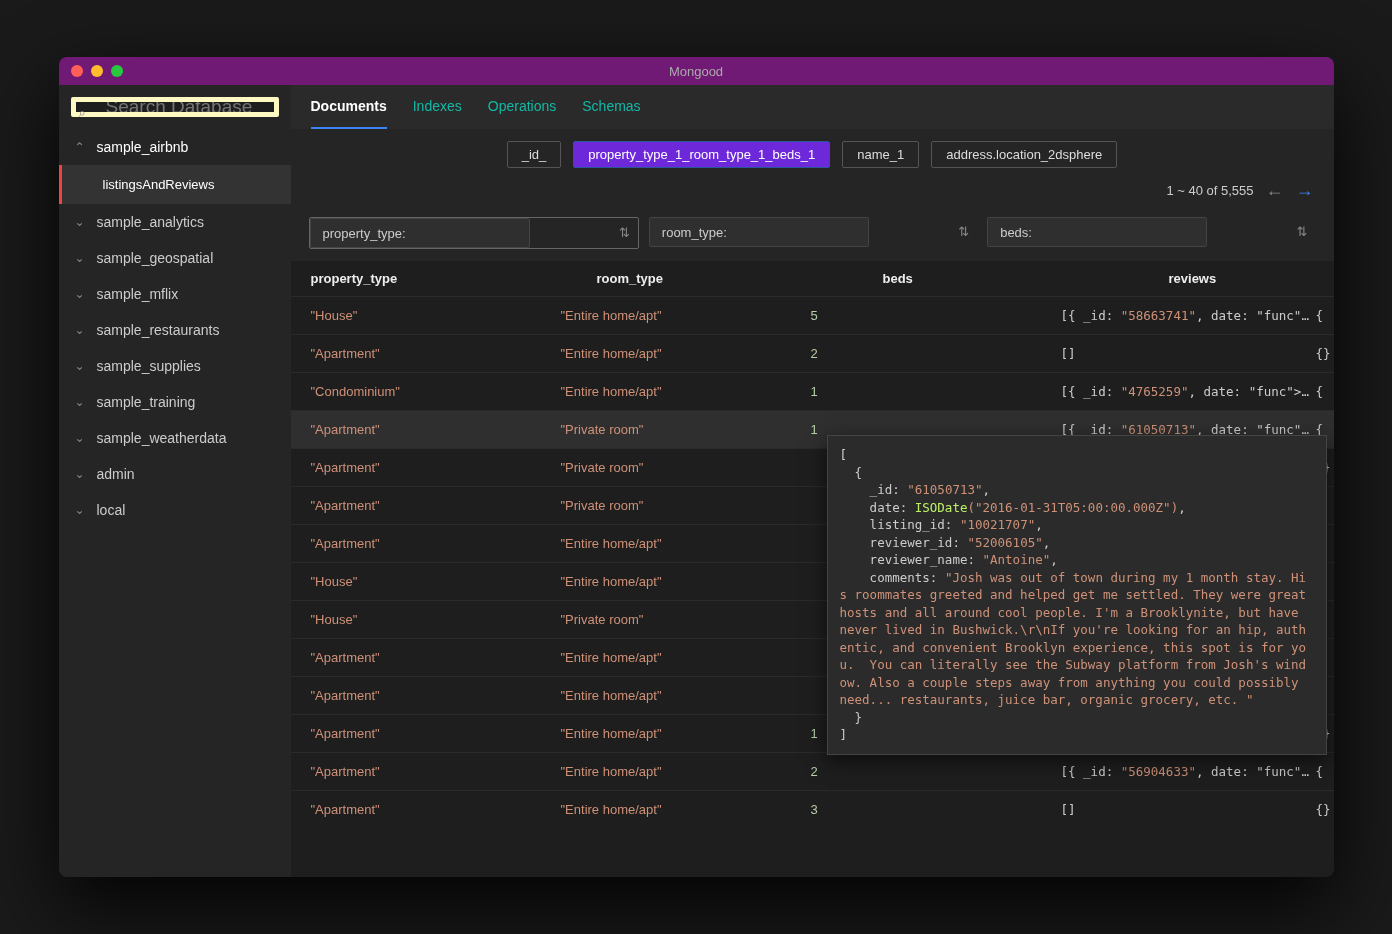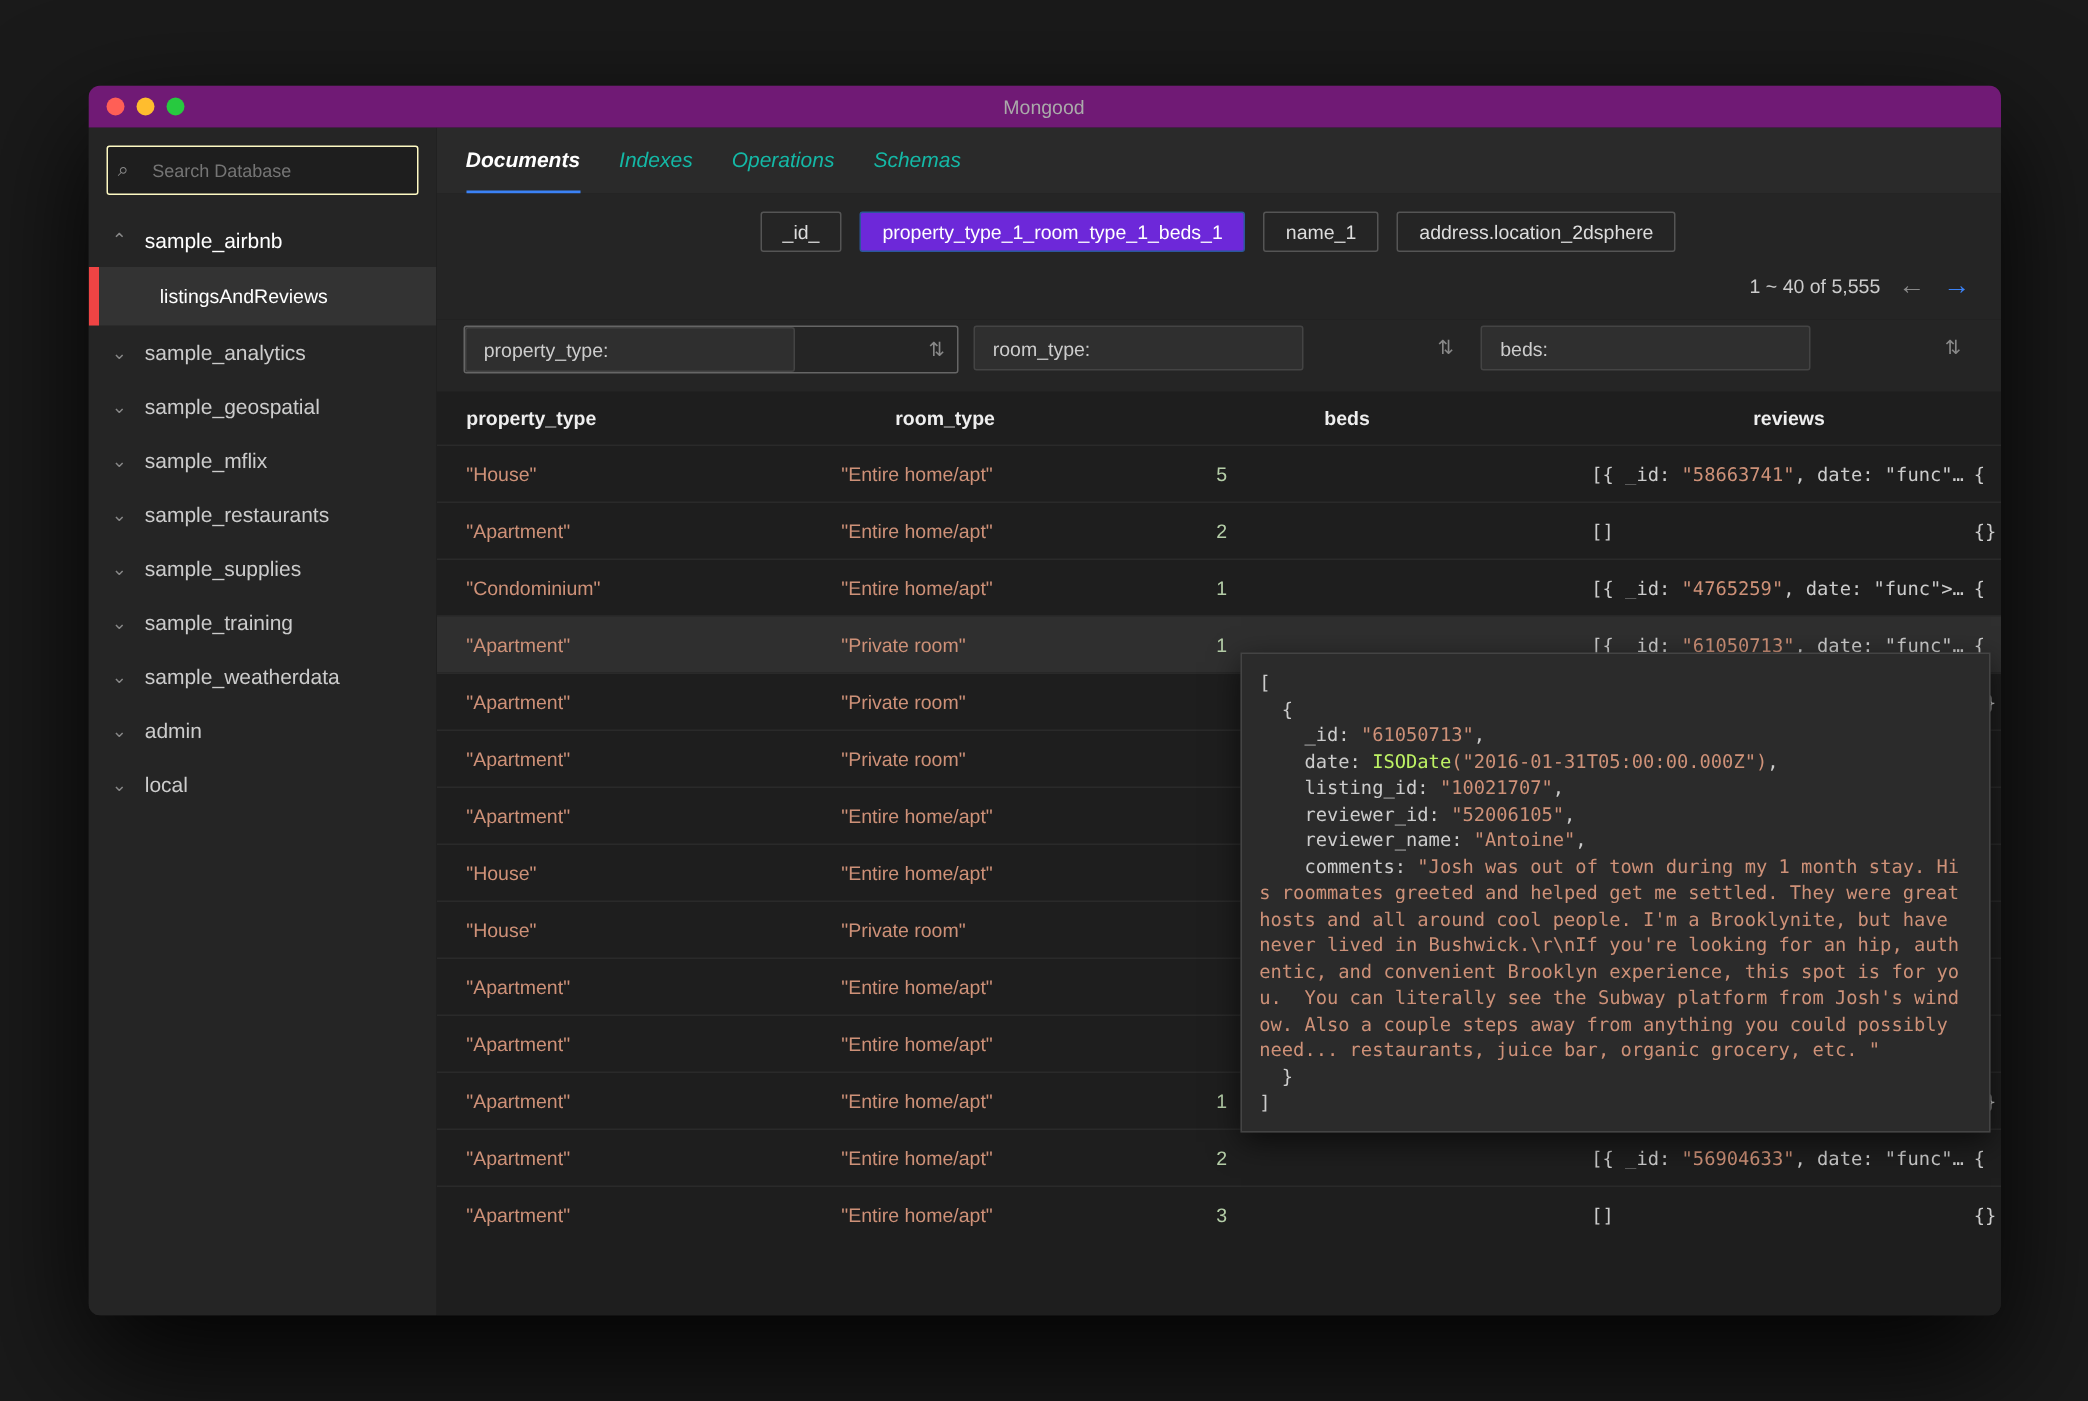--- a/index.html
+++ b/index.html
@@ -56,26 +56,26 @@
     width: 232px;
     background: #252525;
     display: flex;
     flex-direction: column;
   }
   .search-wrap {
     padding: 12px;
   }
   .search-input {
     width: 100%;
-    height: 33px;
+    height: 20px;
     background: #1e1e1e;
-    border: 1px solid #fef9c3;
+    border: 5px solid #fef9c3;
     color: #ccc;
     padding: 0 10px 0 30px;
-    font-size: 12px;
+    font-size: 19px;
     border-radius: 2px;
   }
   .search-wrap { position: relative; }
   .search-icon { position: absolute; left: 20px; top: 20px; color: #888; font-size: 13px; }
   .db-list { flex:1; overflow-y:auto; }
   .db-item {
     display: flex;
     align-items: center;
     gap: 10px;
     padding: 10px 16px;
@@ -86,38 +86,37 @@
   .db-item.expanded { color: #fff; }
   .db-item .chev { font-size: 12px; color: #888; width:12px; }
   .coll-item {
     padding: 12px 16px 12px 44px;
     font-size: 13px;
     color: #ddd;
     cursor: pointer;
   }
   .coll-item.active {
     background: #333;
-    border-left: 7px solid #ef4444;
+    border-left: 3px solid #ef4444;
     padding-left: 41px;
     color: #fff;
   }
   .main {
     flex: 1;
     display: flex;
     flex-direction: column;
     background: #1e1e1e;
     overflow: hidden;
   }
   .tabs {
     display: flex;
     gap: 26px;
     padding: 0 20px;
     background: #2a2a2a;
     height: 44px;
-    font-style: italic;
   }
   .tab {
     display: flex;
     align-items: center;
     font-size: 14px;
     color: #14b8a6;
     cursor: pointer;
     border-bottom: 2px solid transparent;
   }
   .tab.active { color: #fff; font-weight:600; border-bottom-color: #3b82f6; }

